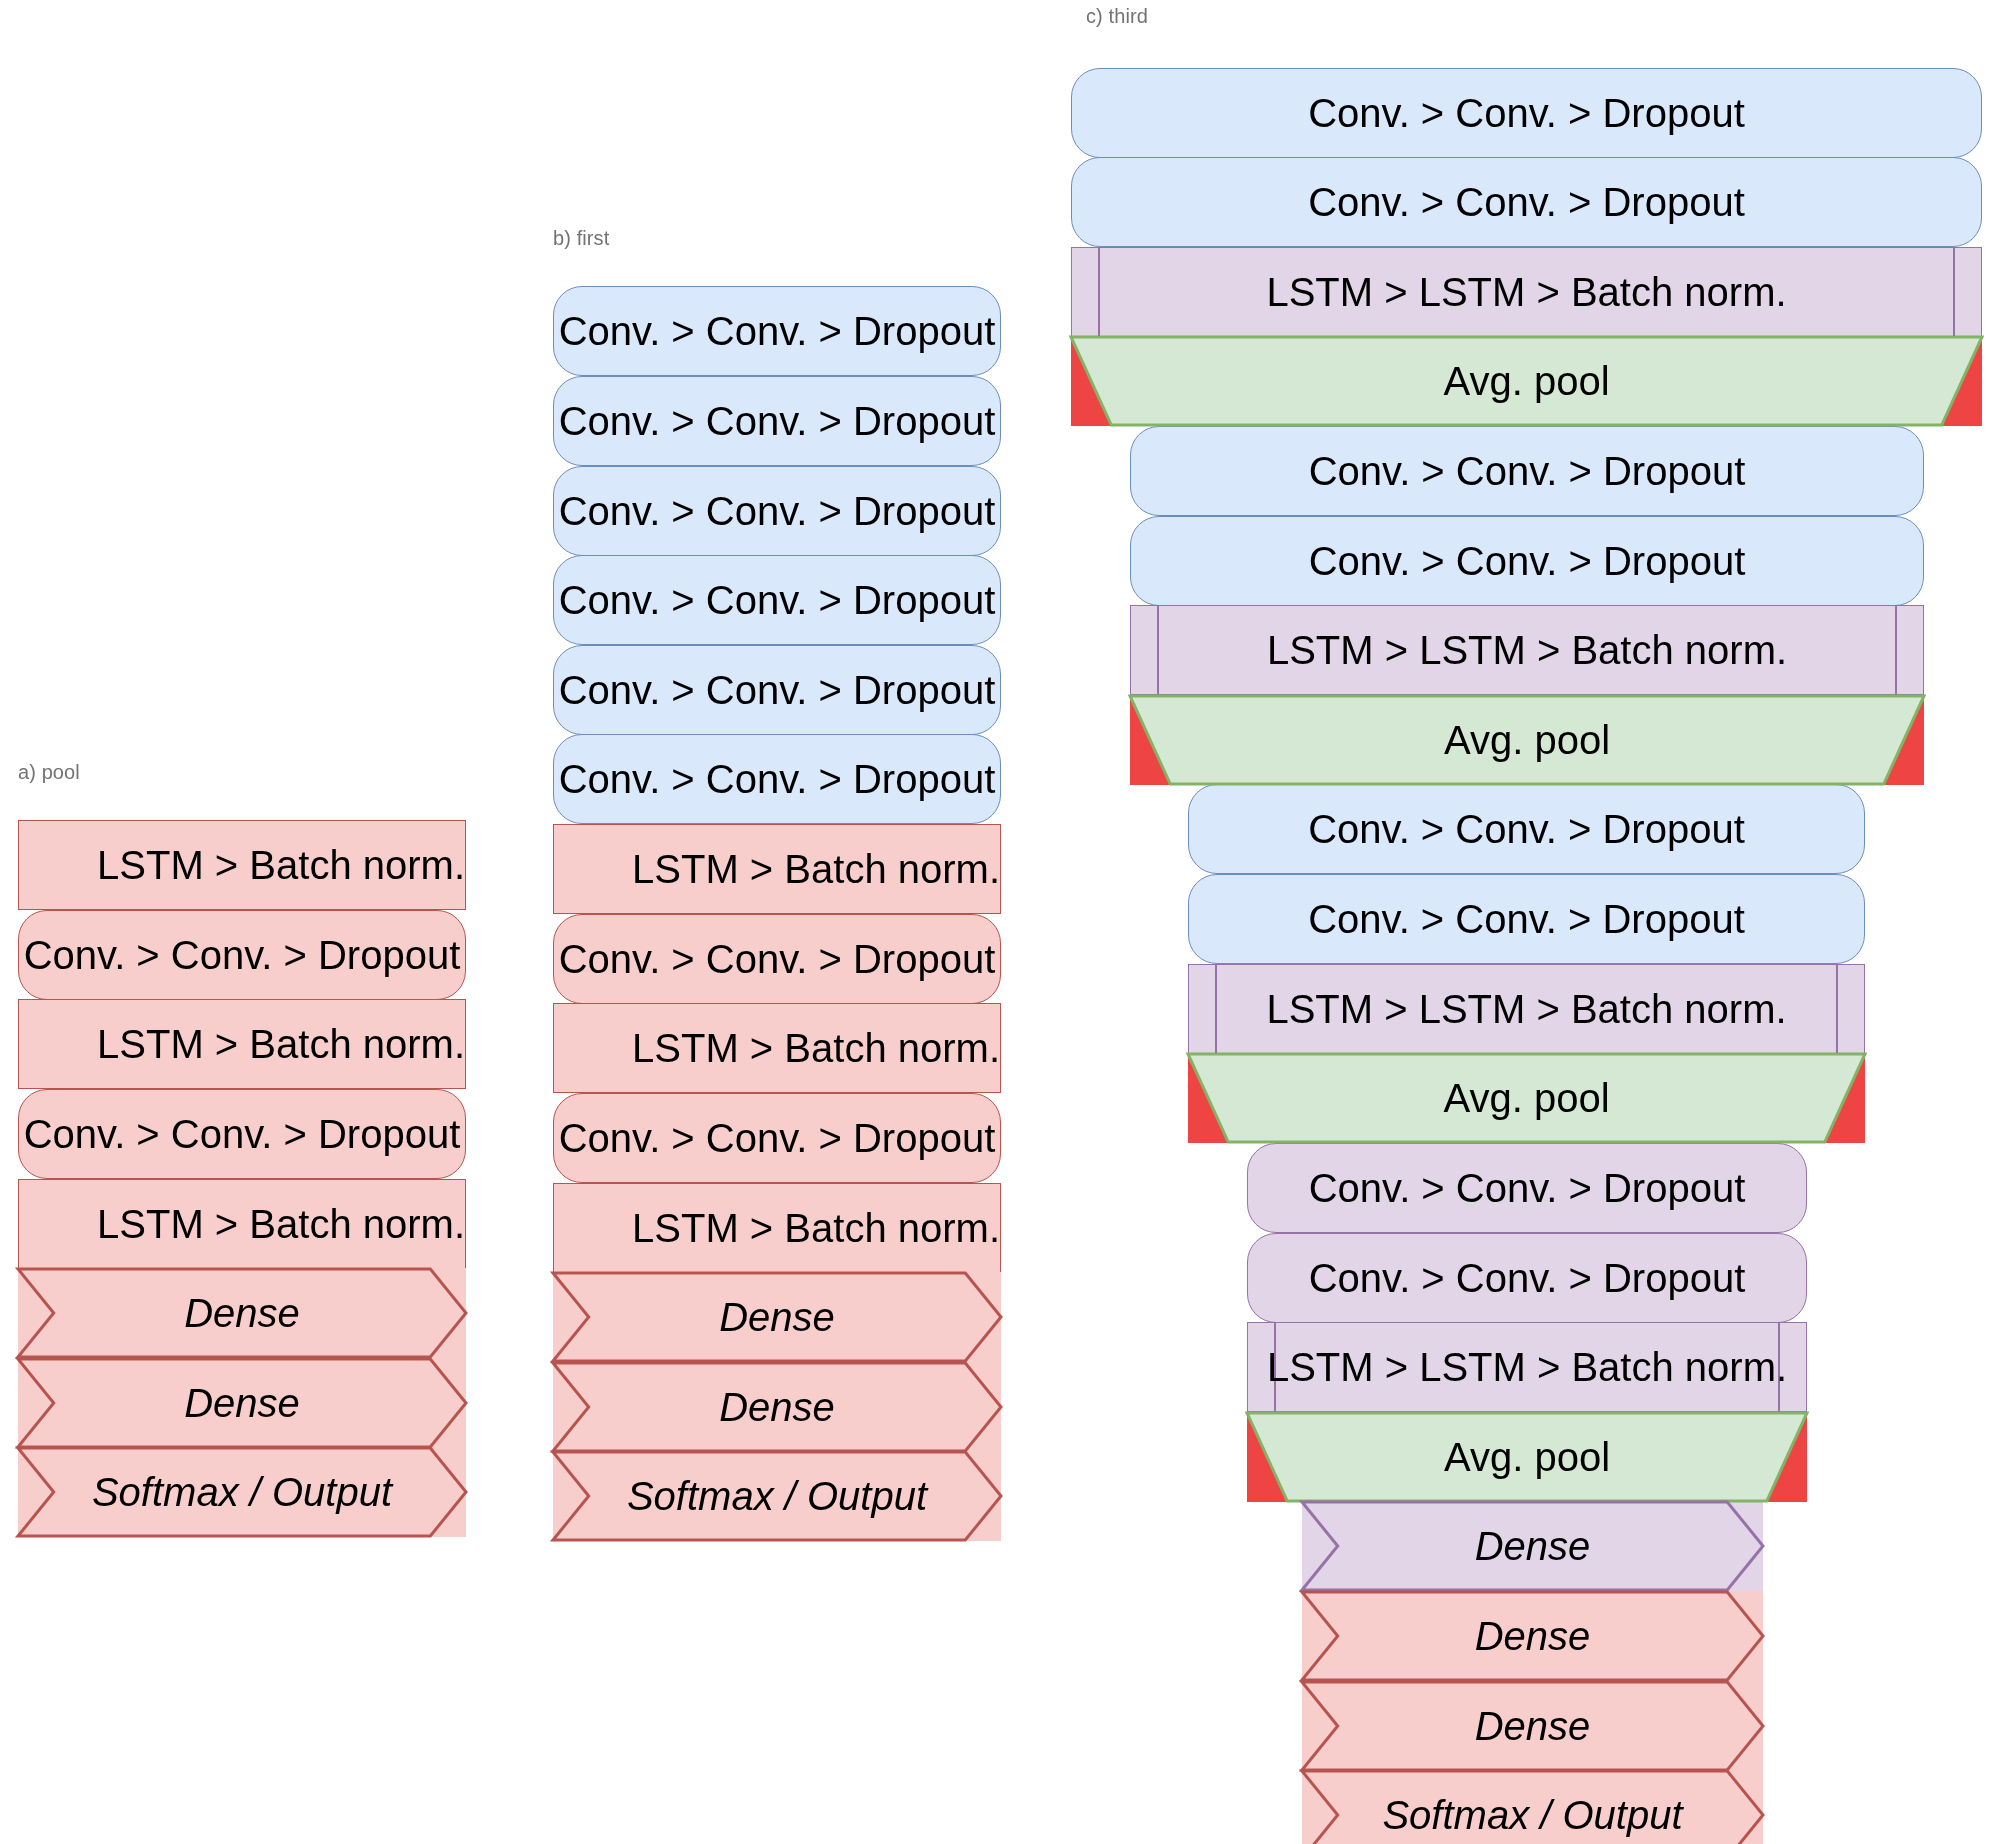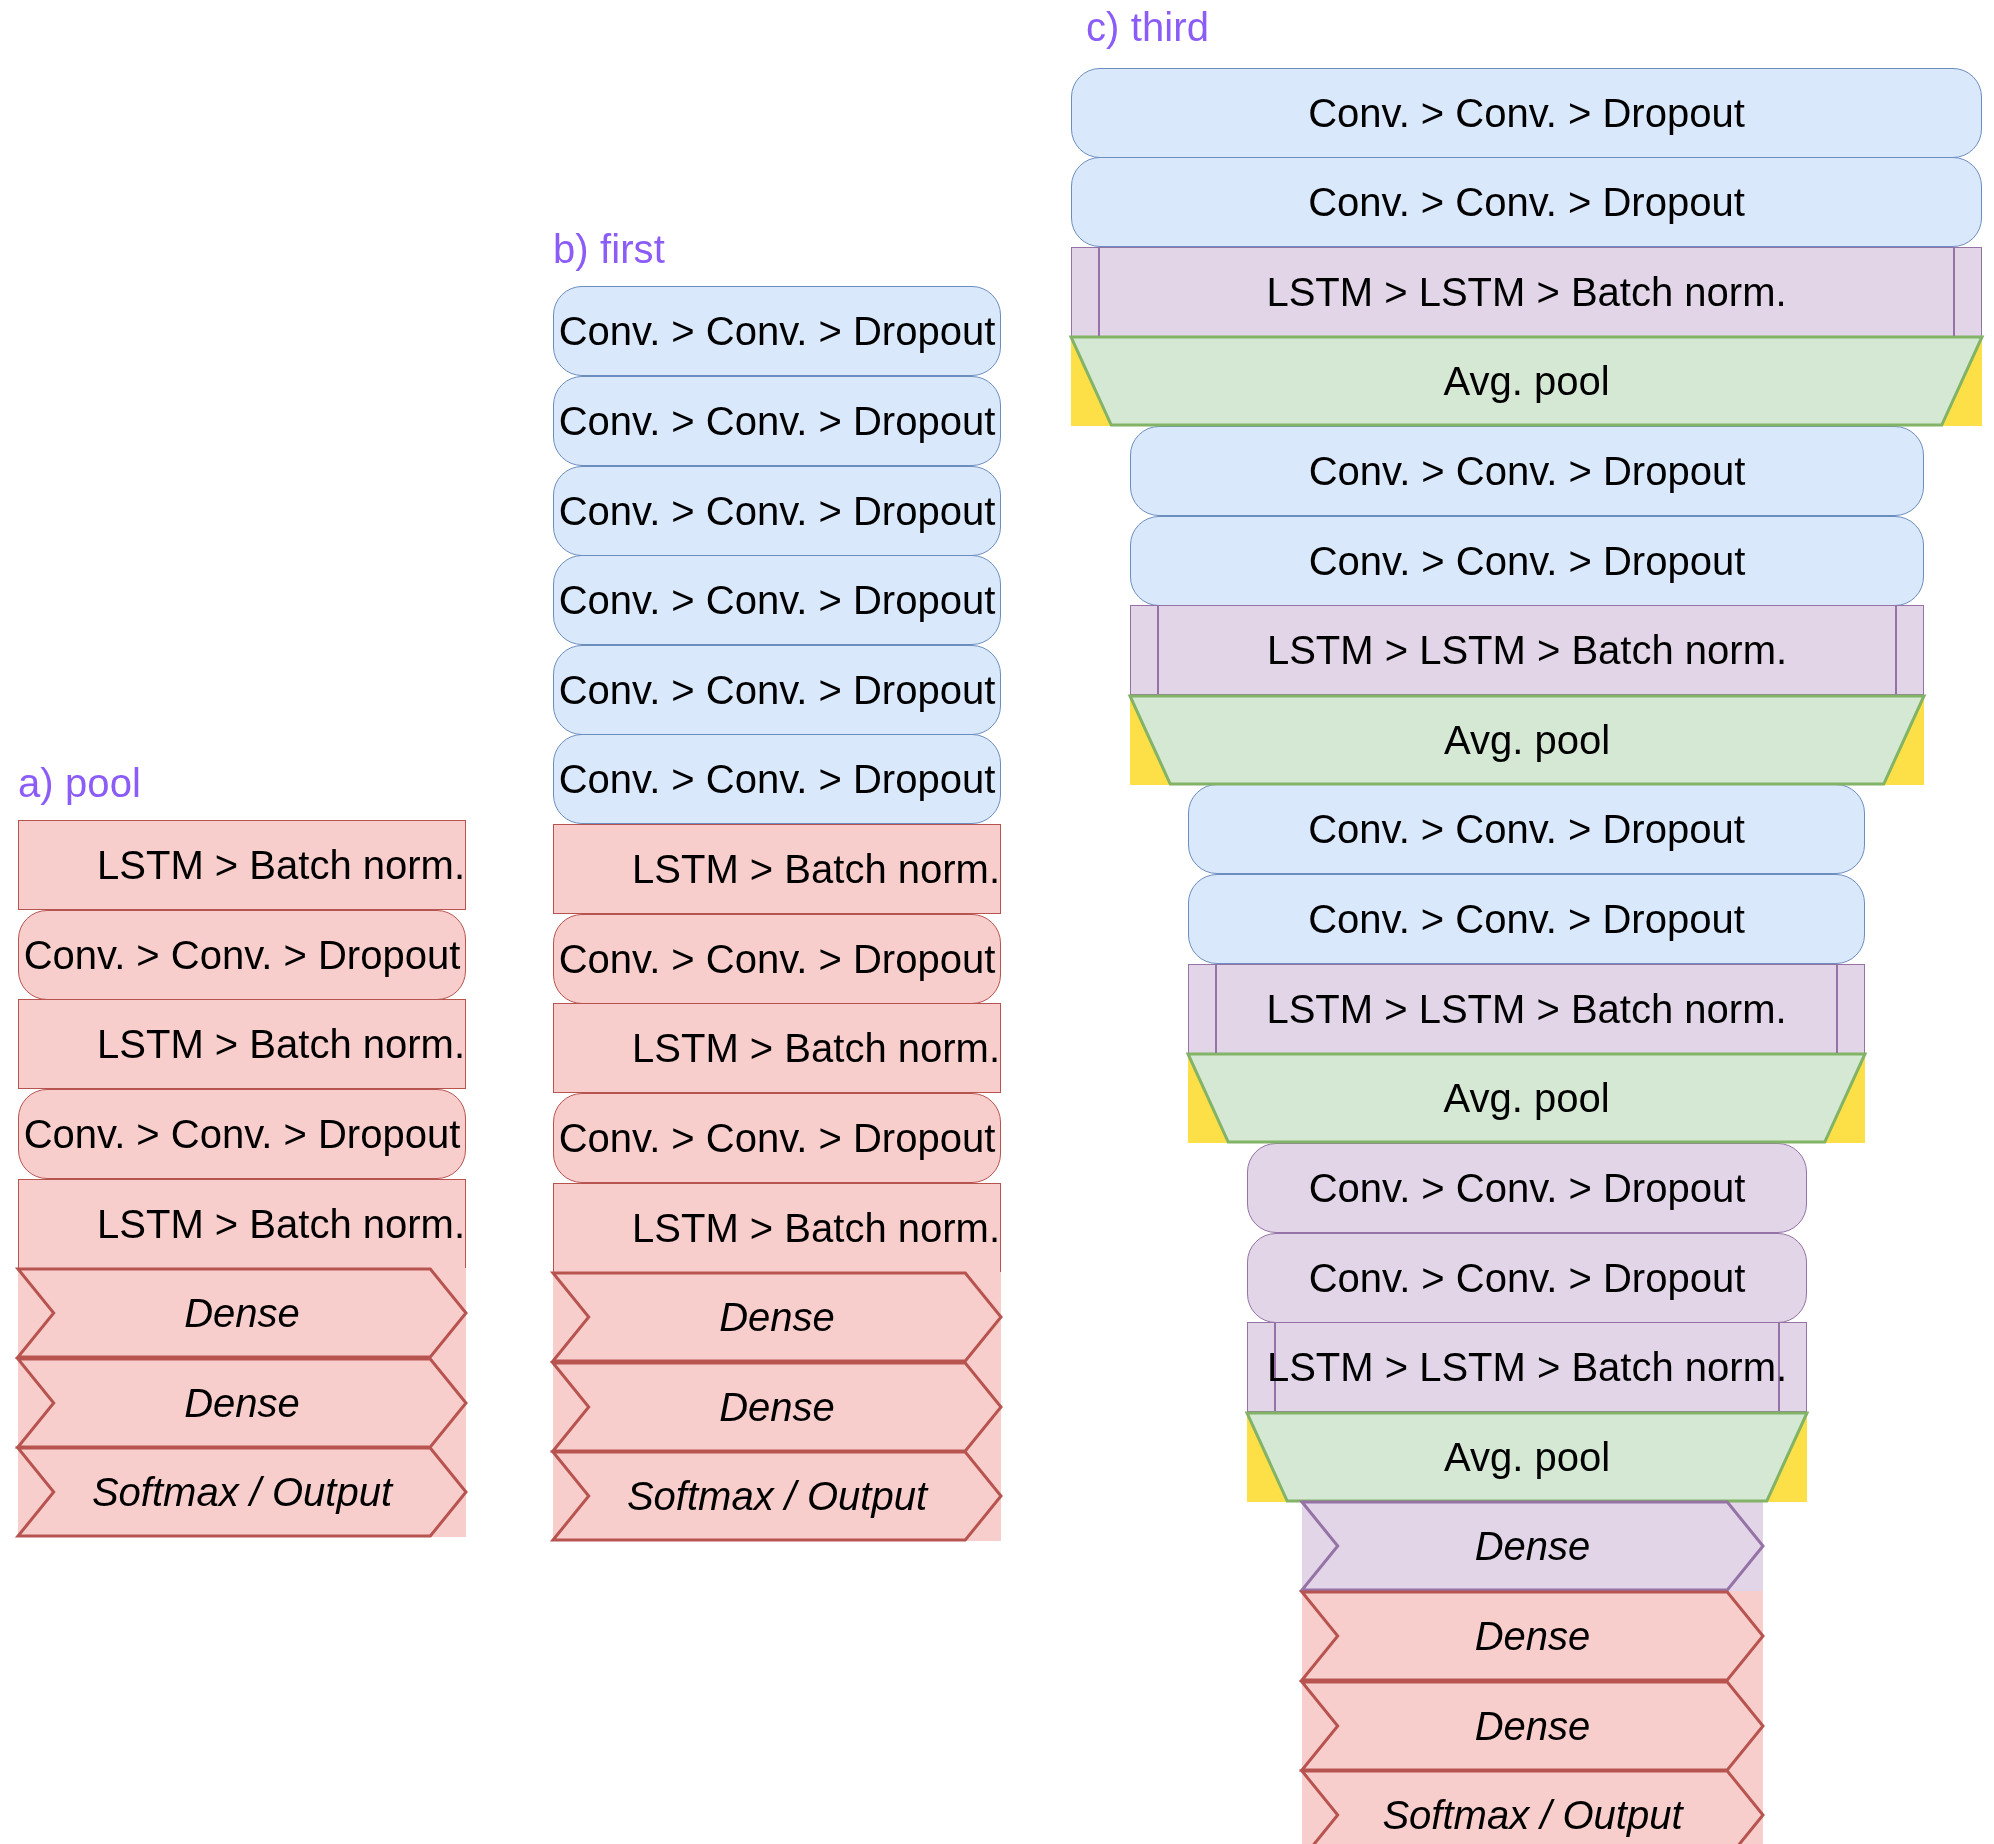--- a/index.html
+++ b/index.html
@@ -3,21 +3,21 @@
 <meta charset="utf-8">
 <style>
   html,body{margin:0;padding:0;background:#ffffff;}
   body{
     width:1995px;height:1845px;position:relative;overflow:hidden;
     font-family:"Liberation Sans","DejaVu Sans",sans-serif;
     -webkit-font-smoothing:antialiased;
   }
   .panel{position:absolute;}
   .panel-title{
-    position:absolute;font-size:40px;color:#8b5cf6;white-space:nowrap;
+    position:absolute;font-size:20px;color:#737373;white-space:nowrap;
     letter-spacing:0.1px;
   }
   .stack{position:absolute;}
   
   .blk{
     position:absolute;box-sizing:border-box;
     display:flex;align-items:center;justify-content:center;
     font-size:40px;color:#000;white-space:nowrap;line-height:1;
   }
   .blk .lbl{position:relative;z-index:3;pointer-events:none;}
@@ -34,21 +34,21 @@
   .shape-trap{border:none;background:transparent;}
   .shape-trap .svgwrap{position:absolute;inset:0;z-index:1;}
   
   .shape-chev{border:none;background:transparent;font-style:italic;}
   .shape-chev .svgwrap{position:absolute;inset:0;z-index:1;}
   svg{display:block;width:100%;height:100%;overflow:visible;}
 
   
   .t-blue   {background:#dae8fc;border-color:#6c8ebf;}
   .t-purple {background:#e1d5e7;border-color:#9673a6;}
-  .t-green  {background:#fde047;border-color:#82b366;text-align:right;}
+  .t-green  {background:#ef4444;border-color:#82b366;text-align:right;}
   .t-red    {background:#f8cecc;border-color:#b85450;}
   .t-purple .divL,.t-purple .divR{background:#9673a6;}
 </style>
 </head>
 <body>
 
 <div class="panel" id="panel-a" style="left: 0px; top: 0px;">
   <div class="panel-title" id="title-a" style="left: 18px; top: 761px;">a) pool</div>
   <div class="stack" id="stack-a">
       <div class="blk t-red shape-rect" style="left: 18px; top: 820px; width: 448px; height: 90px;">

